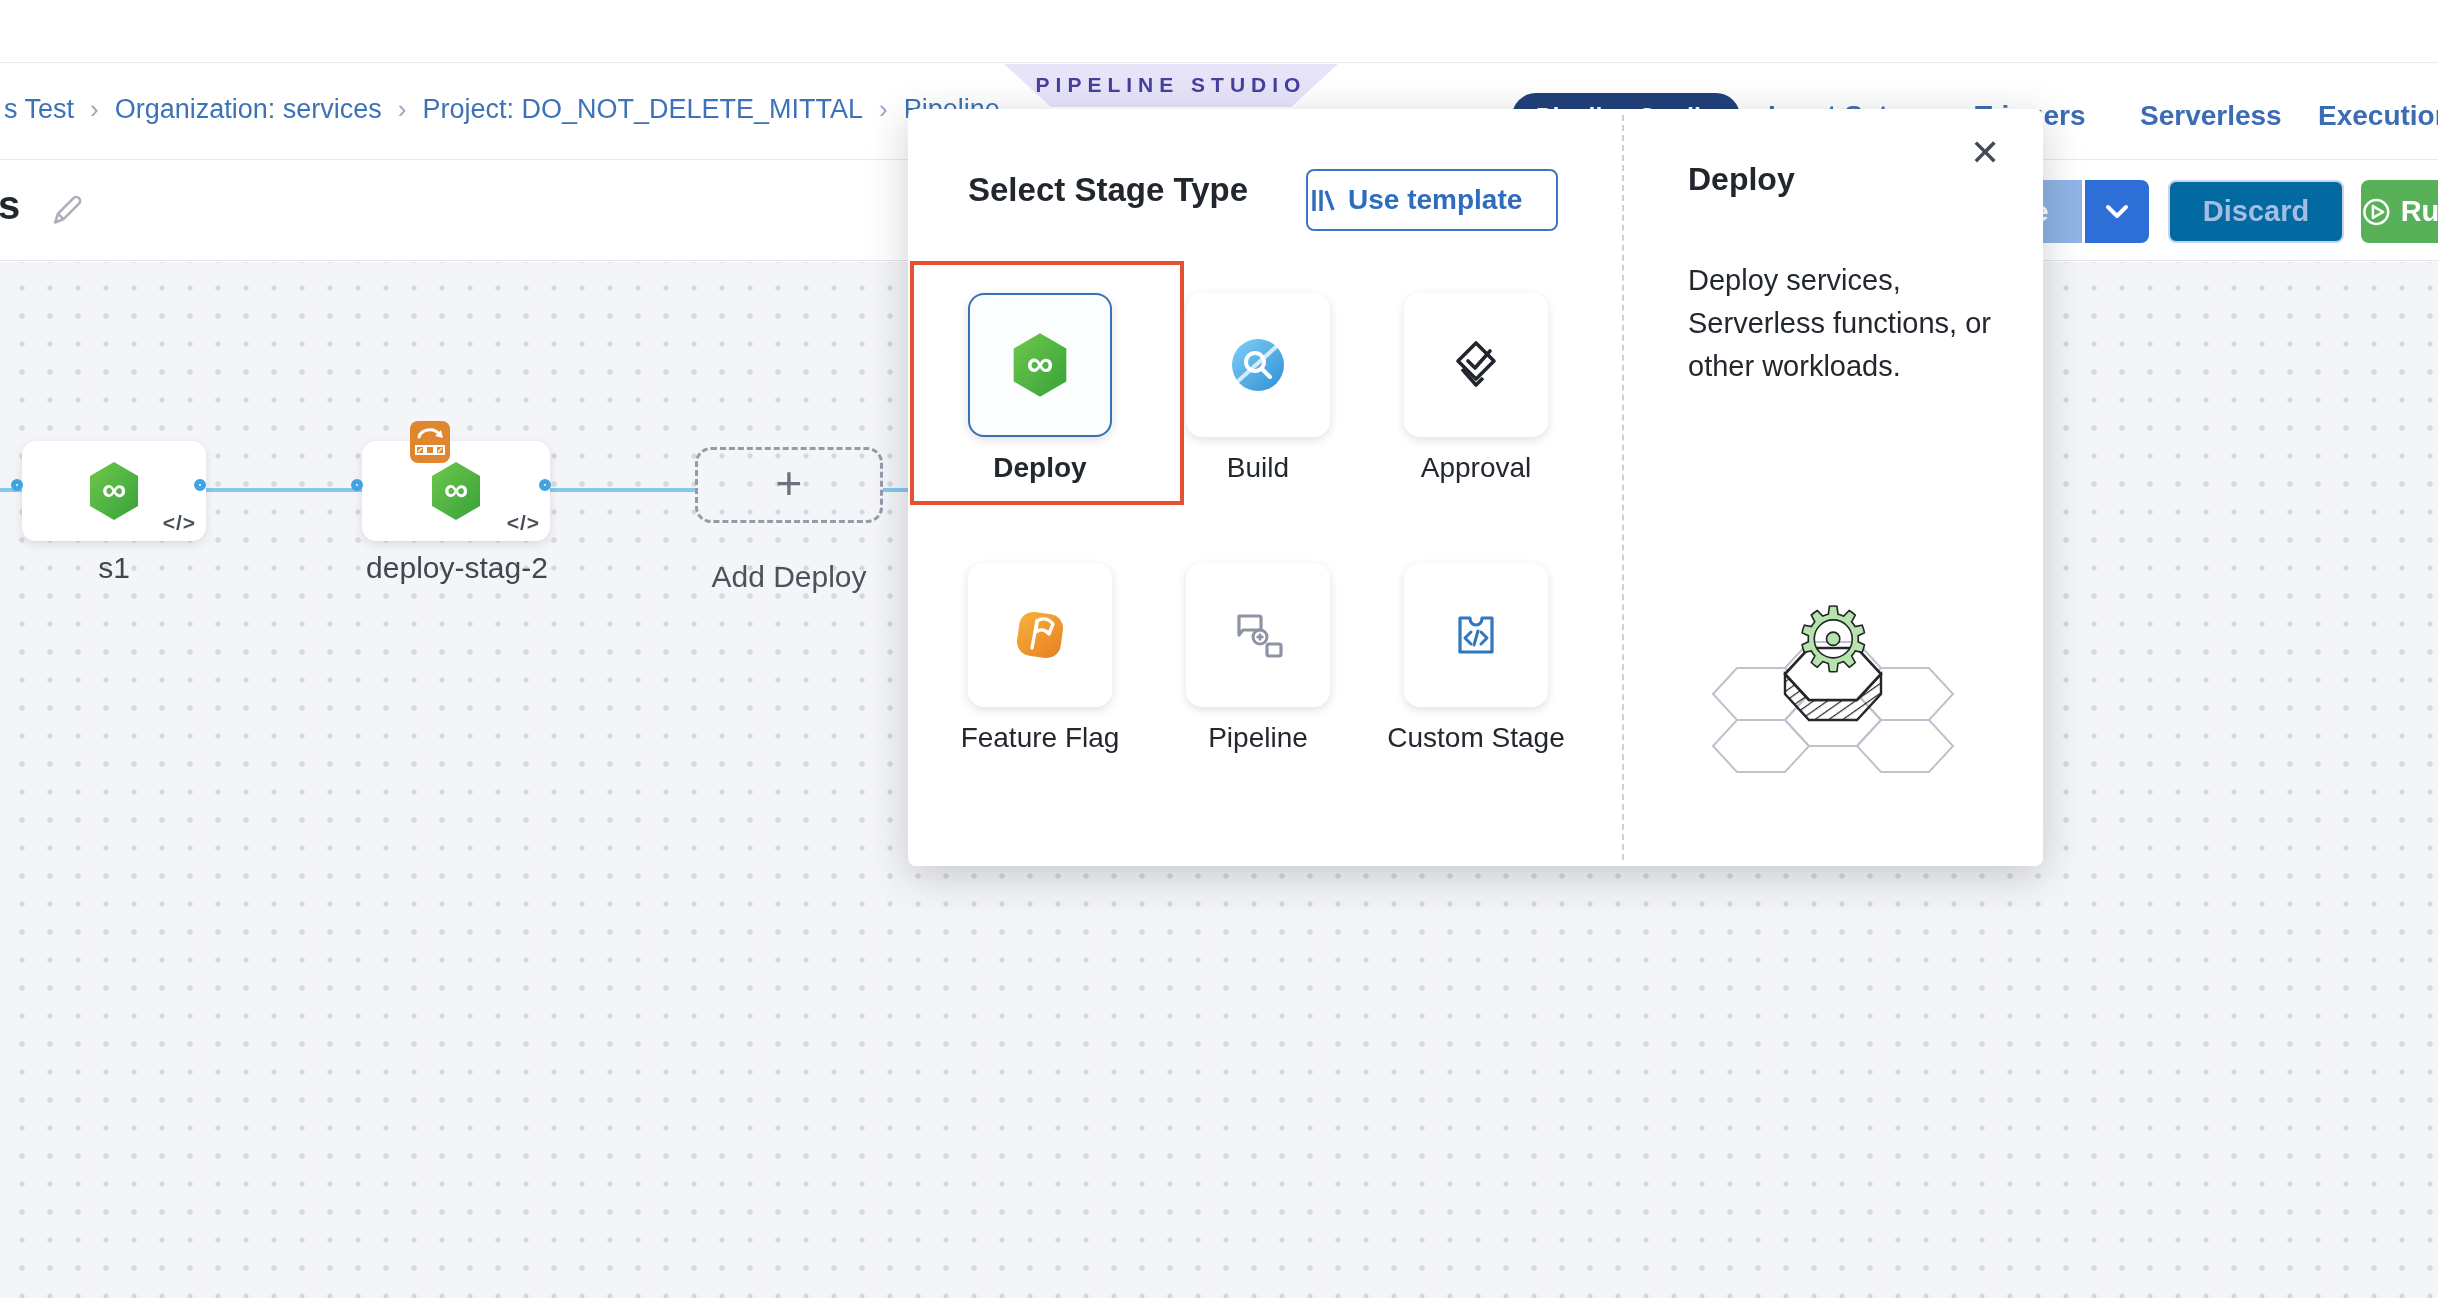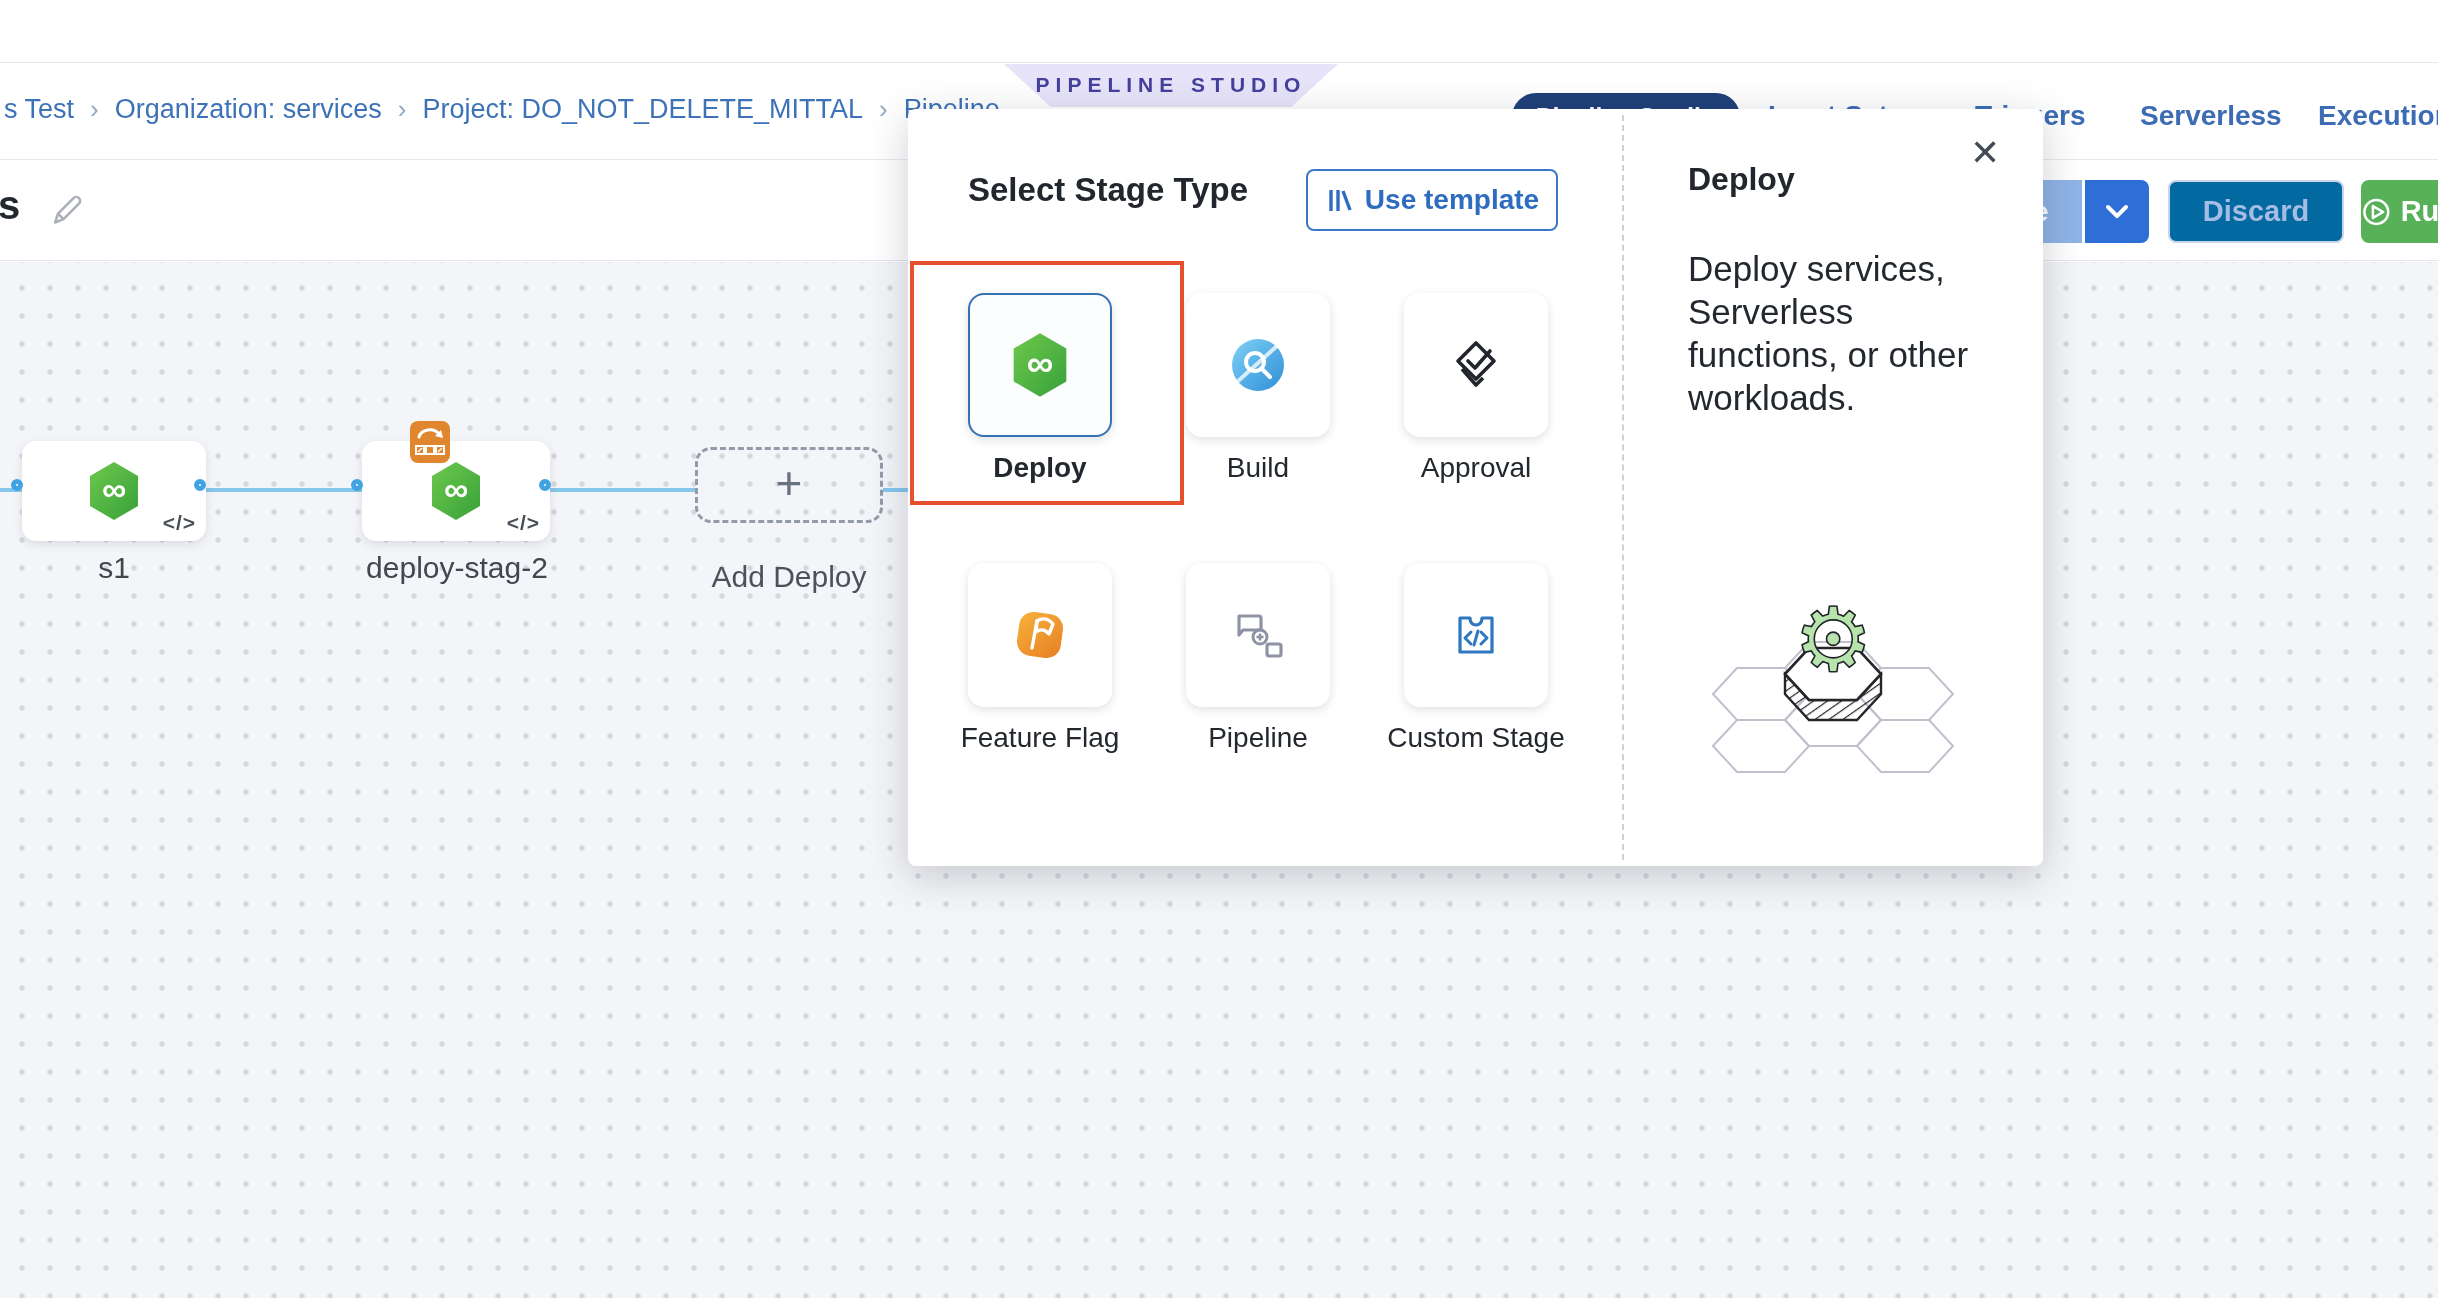--- a/index.html
+++ b/index.html
@@ -46,31 +46,31 @@
   .port{position:absolute;top:479px;width:12px;height:12px;border:5px solid #41a3e2;background:#fff;border-radius:50%;z-index:2;}
   .node-label{position:absolute;top:551px;text-align:center;font-size:30px;color:#41474f;z-index:1;}
   .stage-badge{position:absolute;left:410px;top:421px;width:40px;height:42px;background:#e0862e;border-radius:8px;z-index:2;display:flex;align-items:center;justify-content:center;}
   .add-stage{position:absolute;left:695px;top:447px;width:188px;height:76px;border:3px dashed #949aa8;border-radius:16px;z-index:1;display:flex;align-items:center;justify-content:center;cursor:pointer;}
   .add-stage .plus{font-size:46px;color:#6a7280;line-height:1;margin-top:-4px;}
   
   .modal{position:absolute;left:908px;top:109px;width:1135px;height:757px;background:#fff;border-radius:8px;box-shadow:0 10px 40px rgba(30,40,60,.22);z-index:10;}
   .m-title{position:absolute;left:60px;top:62px;font-size:33px;font-weight:bold;color:#22272d;text-align:center;}
   .btn-template{
     position:absolute;left:398px;top:60px;width:252px;height:62px;border:2px solid #3d77c2;border-radius:8px;
-    color:#2e6cc0;font-size:28px;font-weight:bold;display:flex;gap:13px;align-items:center;justify-content:center;background:#fff;cursor:pointer;
+    color:#2e6cc0;font-size:28px;font-weight:bold;display:flex;gap:13px;align-items:center;justify-content:flex-start;background:#fff;cursor:pointer;
   }
   .red-rect{position:absolute;left:2px;top:152px;width:274px;height:244px;border:4px solid #e5502e;z-index:6;pointer-events:none;}
   .tile{position:absolute;width:144px;height:144px;background:#fff;border-radius:16px;box-shadow:0 3px 10px rgba(35,45,65,.14);display:flex;align-items:center;justify-content:center;cursor:pointer;}
   .tile.selected{border:2px solid #3472b4;background:#fcfdfe;}
   .tile-label{position:absolute;width:190px;text-align:center;font-size:28px;color:#23282e;line-height:38px;cursor:pointer;}
   .tile-label.bold{font-weight:bold;}
   .m-divider{position:absolute;left:714px;top:6px;height:745px;border-left:2px dashed #ccd0d8;}
   .p-close{position:absolute;left:1062px;top:26px;font-size:36px;color:#434a56;cursor:pointer;line-height:1;}
   .p-title{position:absolute;left:780px;top:52px;font-size:32px;font-weight:bold;color:#22272d;}
-  .p-desc{position:absolute;left:780px;top:138px;width:305px;font-size:35px;line-height:43px;color:#23282e;}
+  .p-desc{position:absolute;left:780px;top:150px;width:305px;font-size:29px;line-height:43px;color:#23282e;}
   .p-illus{position:absolute;left:765px;top:465px;}
   .hidden-defs{position:absolute;width:0;height:0;}
 </style>
 </head>
 <body>
 
 <svg class="hidden-defs" aria-hidden="true">
   <defs>
     <linearGradient id="gradGreen" x1="0" y1="0" x2="1" y2="1">
       <stop offset="0" stop-color="#6ec84c"></stop>

